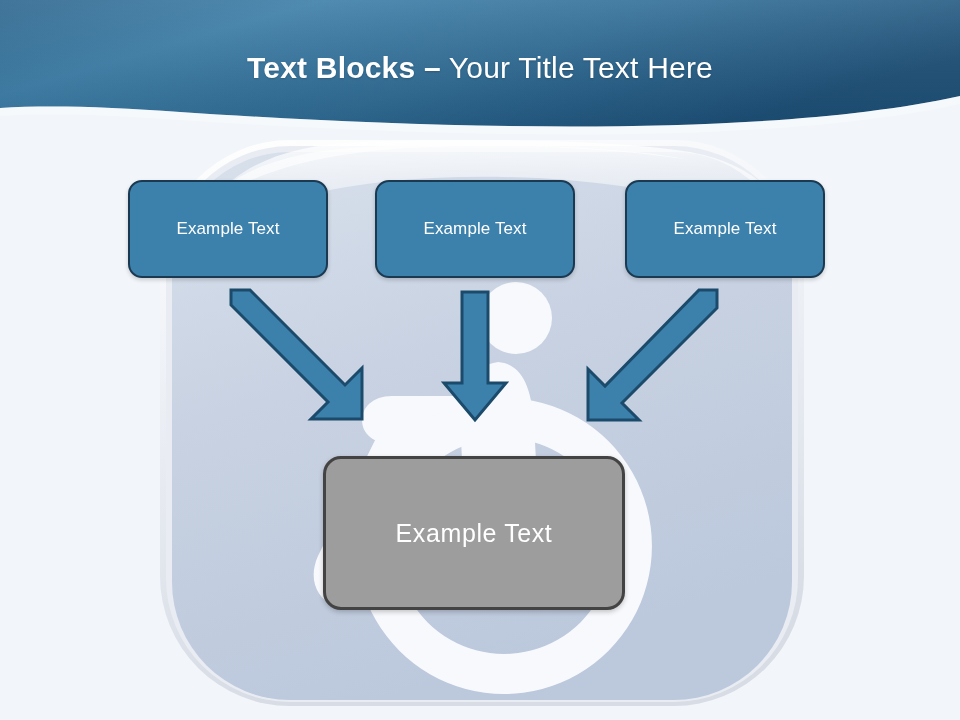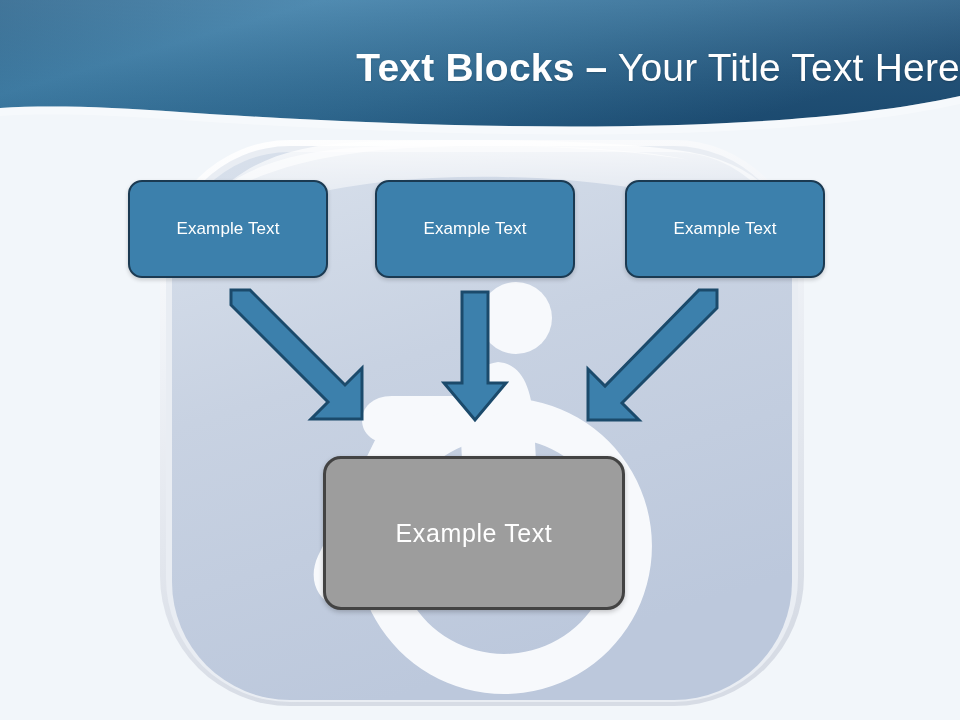--- a/index.html
+++ b/index.html
@@ -40,23 +40,23 @@
     width: 960px;
     height: 150px;
     pointer-events: none;
   }
 
   #slide-title {
     position: absolute;
     left: 0;
     top: 48px;
     width: 960px;
-    text-align: right;
+    text-align: center;
     color: #ffffff;
-    font-size: 39px;
+    font-size: 30px;
     font-weight: 400;
     letter-spacing: 0.2px;
     line-height: 40px;
     white-space: nowrap;
     text-shadow: 0 1px 2px rgba(0,0,0,0.18);
   }
   #slide-title .ttl-strong {
     font-weight: bold;
   }
 

